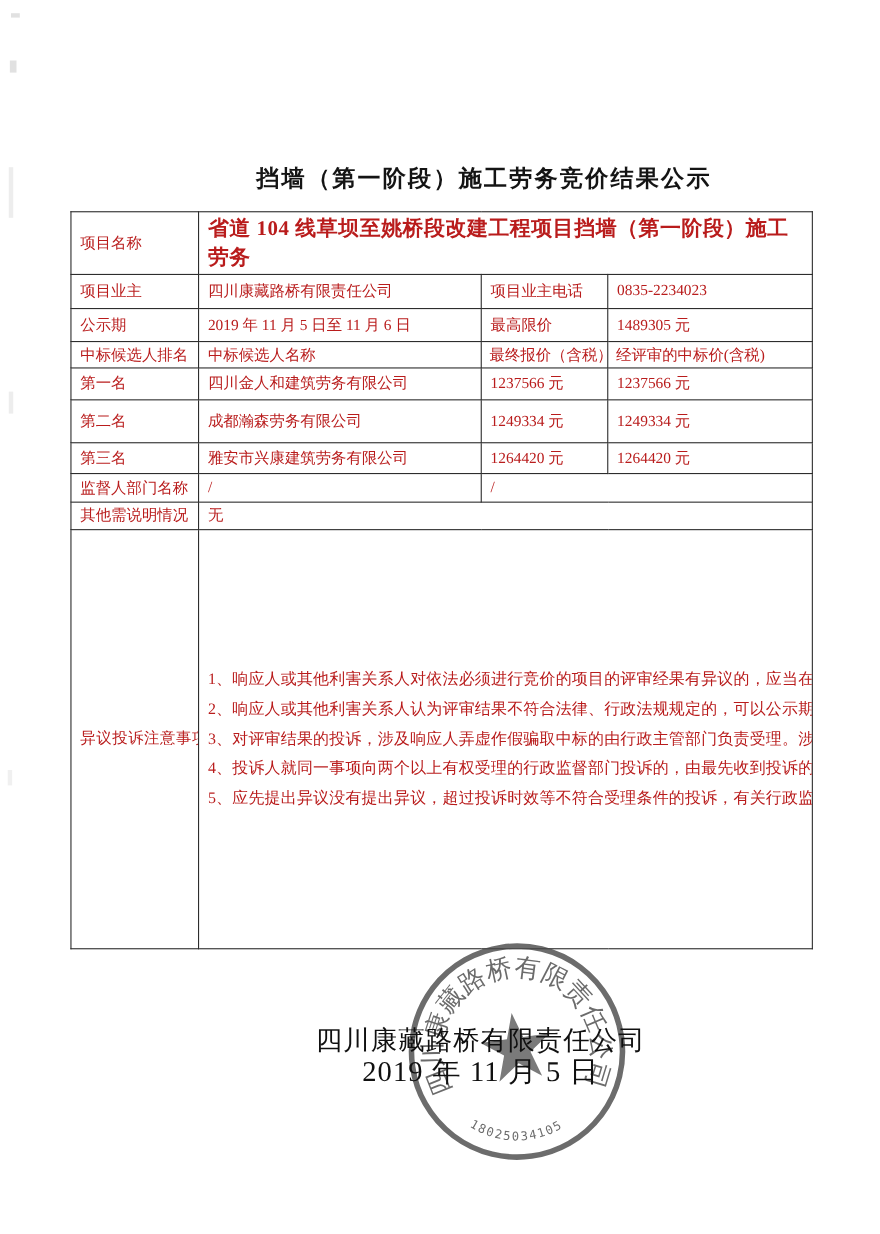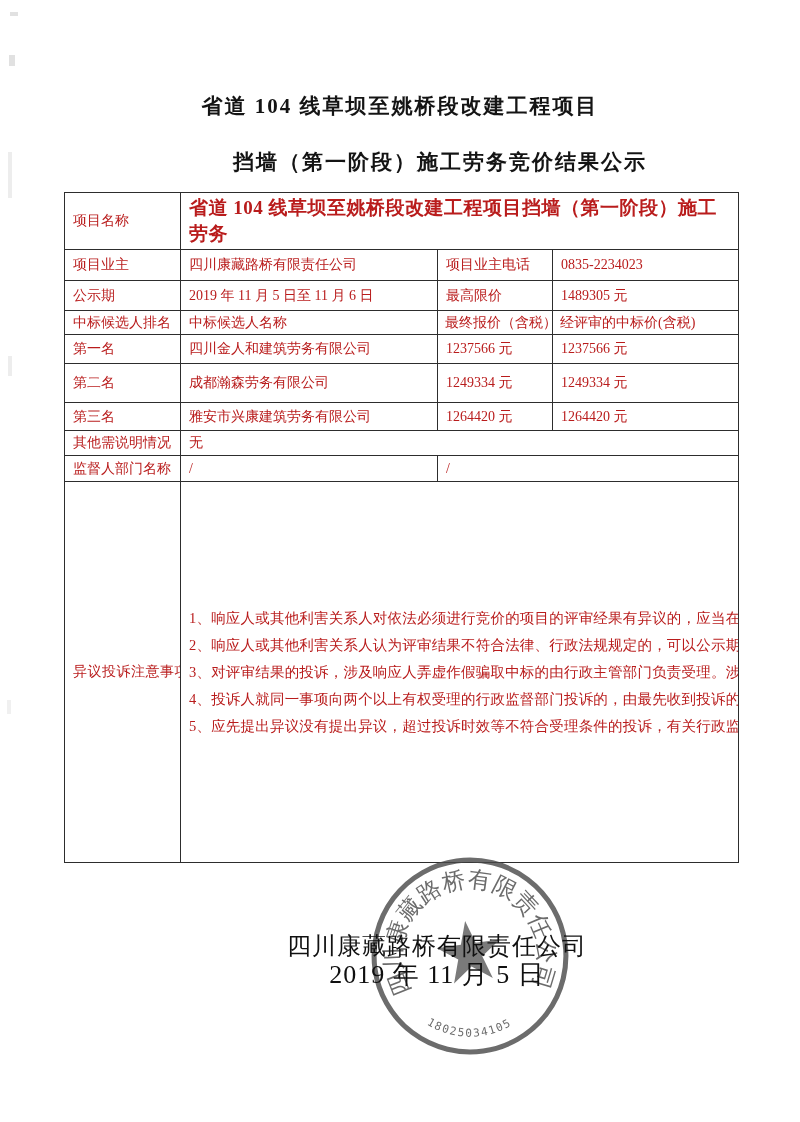--- a/index.html
+++ b/index.html
@@ -73,21 +73,20 @@
 <body>
 
 <div class="page">
 
   <div class="artifact" style="left:10px;top:12px;width:8px;height:4px;"></div>
   <div class="artifact" style="left:9px;top:55px;width:6px;height:11px;"></div>
   <div class="artifact" style="left:8px;top:152px;width:4px;height:46px;opacity:.18;"></div>
   <div class="artifact" style="left:8px;top:356px;width:4px;height:20px;opacity:.18;"></div>
   <div class="artifact" style="left:7px;top:700px;width:4px;height:14px;opacity:.15;"></div>
 
-  <div class="title title-1">省道 104 线草坝至姚桥段改建工程项目</div>
   <div class="title title-2">挡墙（第一阶段）施工劳务竞价结果公示</div>
 
   <table class="doc">
     <colgroup>
       <col style="width:116px">
         <col style="width:257px">
         <col style="width:115px">
         <col style="width:186px">
     </colgroup>
     <tbody>
@@ -124,28 +123,28 @@
         <td class="val">成都瀚森劳务有限公司</td>
         <td class="val">1249334 元</td>
         <td class="val">1249334 元</td>
       </tr>
       <tr style="height:28px">
         <td class="lbl">第三名</td>
         <td class="val">雅安市兴康建筑劳务有限公司</td>
         <td class="val">1264420 元</td>
         <td class="val">1264420 元</td>
       </tr>
-      <tr style="height:25px">
-        <td class="lbl">其他需说明情况</td>
-        <td class="val" colspan="3">无</td>
-      </tr>
       <tr style="height:26px">
         <td class="lbl">监督人部门名称</td>
         <td class="val">/</td>
         <td class="val" colspan="2">/</td>
+      </tr>
+      <tr style="height:25px">
+        <td class="lbl">其他需说明情况</td>
+        <td class="val" colspan="3">无</td>
       </tr>
       <tr style="height:381px">
         <td class="notes-label">异议投诉注意事项</td>
         <td class="notes-body" colspan="3">
           <p class="note-p">1、响应人或其他利害关系人对依法必须进行竞价的项目的评审经果有异议的，应当在中标候选人公示期间提出。采购人应当自收到异议之日起 3 日内作出答复；作出答复前，应当暂停采购活动。</p>
           <p class="note-p">2、响应人或其他利害关系人认为评审结果不符合法律、行政法规规定的，可以公示期向有关行政监督部门进行投诉。投诉前应当先向谈判人提出异议，异议答复期间不计算在前款规定的期限内。投诉书应当符合《建设工程项目招标投标活动投诉处理办法》规定。</p>
           <p class="note-p">3、对评审结果的投诉，涉及响应人弄虚作假骗取中标的由行政主管部门负责受理。涉及评审错误或评审无效的由项目审批部门负责受理。</p>
           <p class="note-p">4、投诉人就同一事项向两个以上有权受理的行政监督部门投诉的，由最先收到投诉的行政监督部门负责处理。</p>
           <p class="note-p">5、应先提出异议没有提出异议，超过投诉时效等不符合受理条件的投诉，有关行政监督部门不予受理；投诉人故意捏造事实、伪造证明材料或以非法手段取得证明材料进行投诉，给他人造成损失的，依法承担赔偿责任。</p>
         </td>

